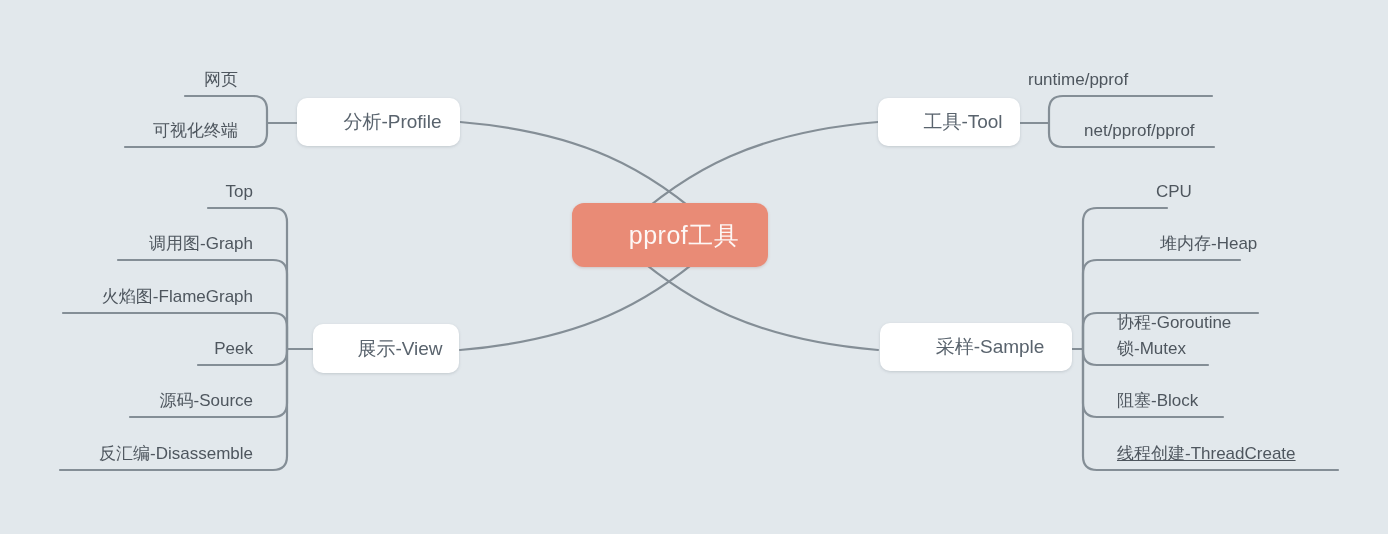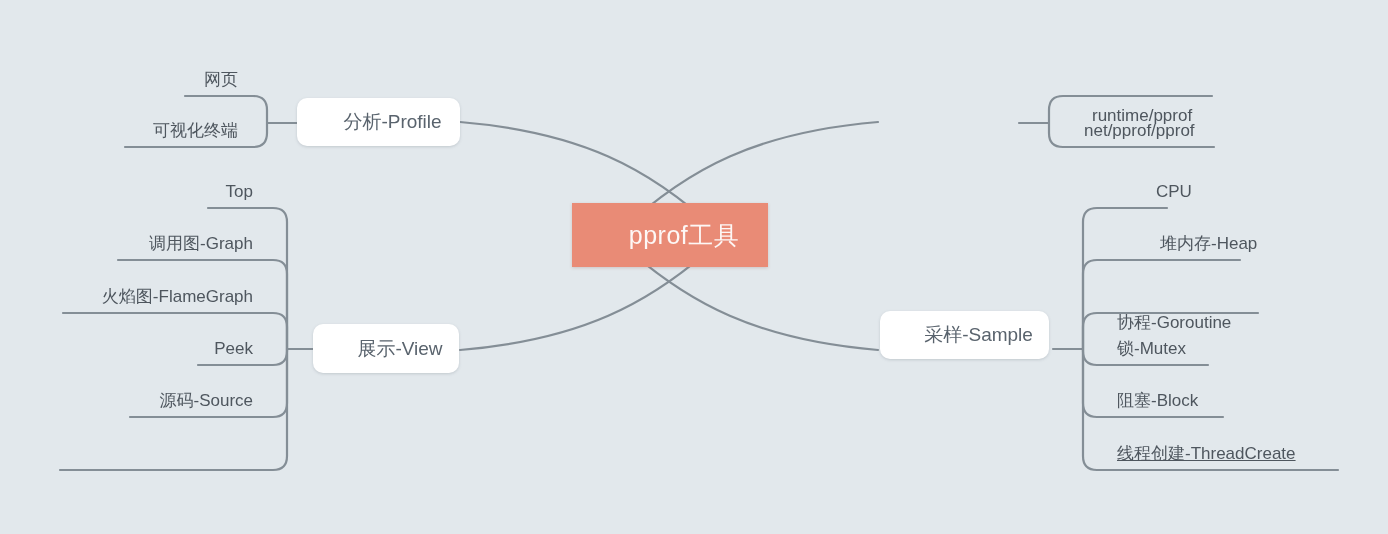--- a/index.html
+++ b/index.html
@@ -38,21 +38,21 @@
   .node.branch {
     background: var(--node-bg, #ffffff);
     color: var(--node-text, #59636d);
     border-radius: 10px;
     font-size: 19px;
     box-shadow: 0 1px 3px rgba(110,122,134,0.28);
   }
   .node.root {
     background: var(--root-bg, #e98b76);
     color: var(--root-text, #fdf7f5);
-    border-radius: 0;
+    border-radius: 12px;
     font-size: 25px;
     font-weight: 500;
     letter-spacing: 0.5px;
     box-shadow: 0 1px 3px rgba(150,90,80,0.25);
   }
   .leaf {
     position: absolute;
     height: 22px;
     line-height: 22px;
     font-size: 17px;
@@ -101,38 +101,40 @@
     <path d="M 1167 208 H 1097 Q 1083 208 1083 222 V 349"></path>
     <path d="M 1240 260 H 1097 Q 1083 260 1083 274 V 349"></path>
     <path d="M 1258 313 H 1097 Q 1083 313 1083 327 V 349"></path>
     <path d="M 1208 365 H 1097 Q 1083 365 1083 351 V 349"></path>
     <path d="M 1223 417 H 1097 Q 1083 417 1083 403 V 349"></path>
     <path d="M 1338 470 H 1097 Q 1083 470 1083 456 V 349"></path>
   </svg>
 
   <div class="node branch" style="left:297px; top:98px; width:163px; height:48px;">分析-Profile</div>
 
+  <div class="node branch" style="left:878px; top:98px; width:142px; height:48px;">工具-Tool</div>
 
   <div class="node branch" style="left:313px; top:324px; width:146px; height:49px;">展示-View</div>
 
-  <div class="node branch" style="left:880px; top:311px; width:169px; height:48px;">采样-Sample</div>
+  <div class="node branch" style="left:880px; top:323px; width:192px; height:48px;">采样-Sample</div>
 
   <div class="node root" style="left:572px; top:203px; width:196px; height:64px;">pprof工具</div>
 
   <div class="leaf r-align" style="right:1150px; top:69px;">网页</div>
   <div class="leaf r-align" style="right:1150px; top:120px;">可视化终端</div>
 
-  <div class="leaf" style="left:1092px; top:69px;margin-top:36px;">runtime/pprof</div>
+  <div class="leaf" style="left:1028px; top:69px;">runtime/pprof</div>
   <div class="leaf" style="left:1084px; top:120px;">net/pprof/pprof</div>
 
   <div class="leaf r-align" style="right:1135px; top:181px;">Top</div>
   <div class="leaf r-align" style="right:1135px; top:233px;">调用图-Graph</div>
   <div class="leaf r-align" style="right:1135px; top:286px;">火焰图-FlameGraph</div>
   <div class="leaf r-align" style="right:1135px; top:338px;">Peek</div>
   <div class="leaf r-align" style="right:1135px; top:390px;">源码-Source</div>
+  <div class="leaf r-align" style="right:1135px; top:443px;">反汇编-Disassemble</div>
 
   <div class="leaf" style="left:1117px; top:181px;margin-left:39px;">CPU</div>
   <div class="leaf" style="left:1117px; top:233px;margin-left:43px;">堆内存-Heap</div>
   <div class="leaf" style="left:1117px; top:286px;margin-top:26px;">协程-Goroutine</div>
   <div class="leaf" style="left:1117px; top:338px;">锁-Mutex</div>
   <div class="leaf" style="left:1117px; top:390px;">阻塞-Block</div>
   <div class="leaf" style="left:1117px; top:443px;text-decoration:underline;">线程创建-ThreadCreate</div>
 
 
 </div>

